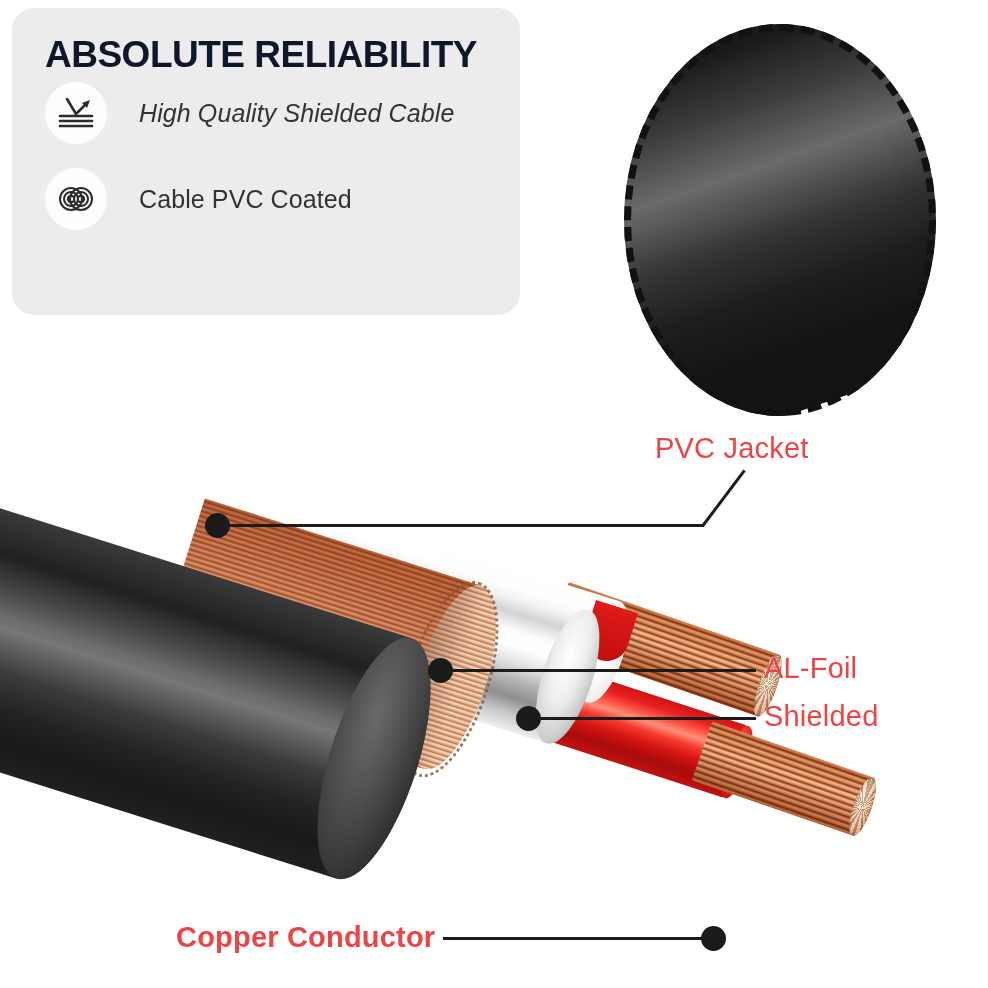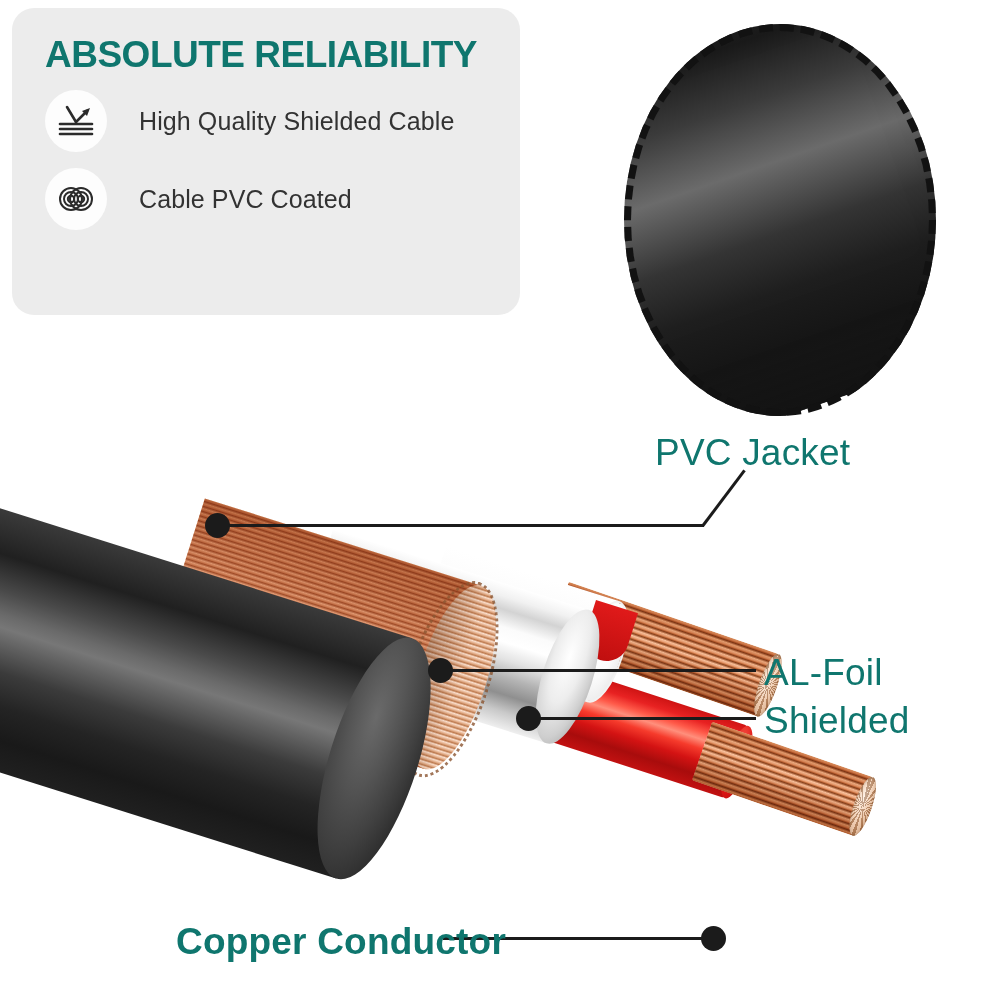--- a/index.html
+++ b/index.html
@@ -13,27 +13,27 @@
 
   
   .feature-card{
     position:absolute;left:12px;top:8px;width:508px;height:307px;
     background:#ececec;border-radius:22px;
     box-sizing:border-box;
   }
   .card-title{
     position:absolute;left:33px;top:26px;
     font-size:37px;font-weight:bold;letter-spacing:-0.5px;
-    color:#0f766e;white-space:nowrap;
+    color:#0f172a;white-space:nowrap;
     font-family:"Liberation Sans","DejaVu Sans",sans-serif;
   }
   .feature-row{
     position:absolute;left:33px;display:flex;align-items:center;height:62px;
   }
-  .feature-row.r0{top:82px;}
+  .feature-row.r0{top:74px;font-style:italic;}
   .feature-row.r1{top:160px;}
   .feature-row.r2{top:237px;}
   .icon-badge{
     width:62px;height:62px;border-radius:50%;background:#fdfdfd;
     display:flex;align-items:center;justify-content:center;flex:none;
     box-shadow:0 0 0 0 rgba(0,0,0,0);
   }
   .icon-badge svg{display:block;}
   .feature-label{
     margin-left:32px;font-size:25px;color:#323232;white-space:nowrap;
@@ -222,21 +222,21 @@
   }
 
   
   .callout-layer{position:absolute;left:0;top:0;width:988px;height:988px;z-index:40;}
   .dot{
     position:absolute;width:25px;height:25px;border-radius:50%;
     background:#1b1b1b;
   }
   .lead{position:absolute;background:#1b1b1b;height:3px;transform-origin:0 50%;}
   .clabel{
-    position:absolute;font-size:37px;color:#0f766e;white-space:nowrap;
+    position:absolute;font-size:29px;color:#ef4444;white-space:nowrap;
     letter-spacing:0.2px;
   }
 </style>
 </head>
 <body>
 
 <div id="stage">
 
   <div class="feature-card">
     <div class="card-title">ABSOLUTE RELIABILITY</div>

